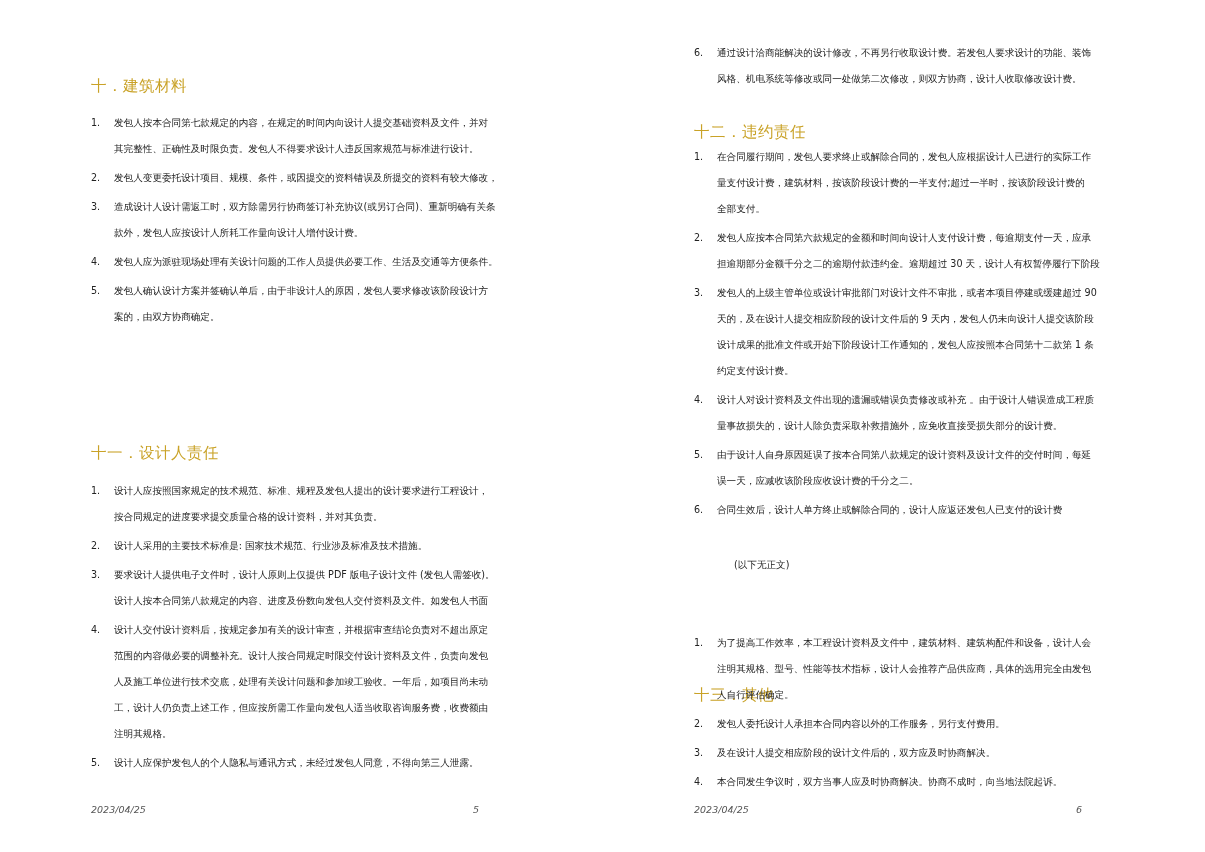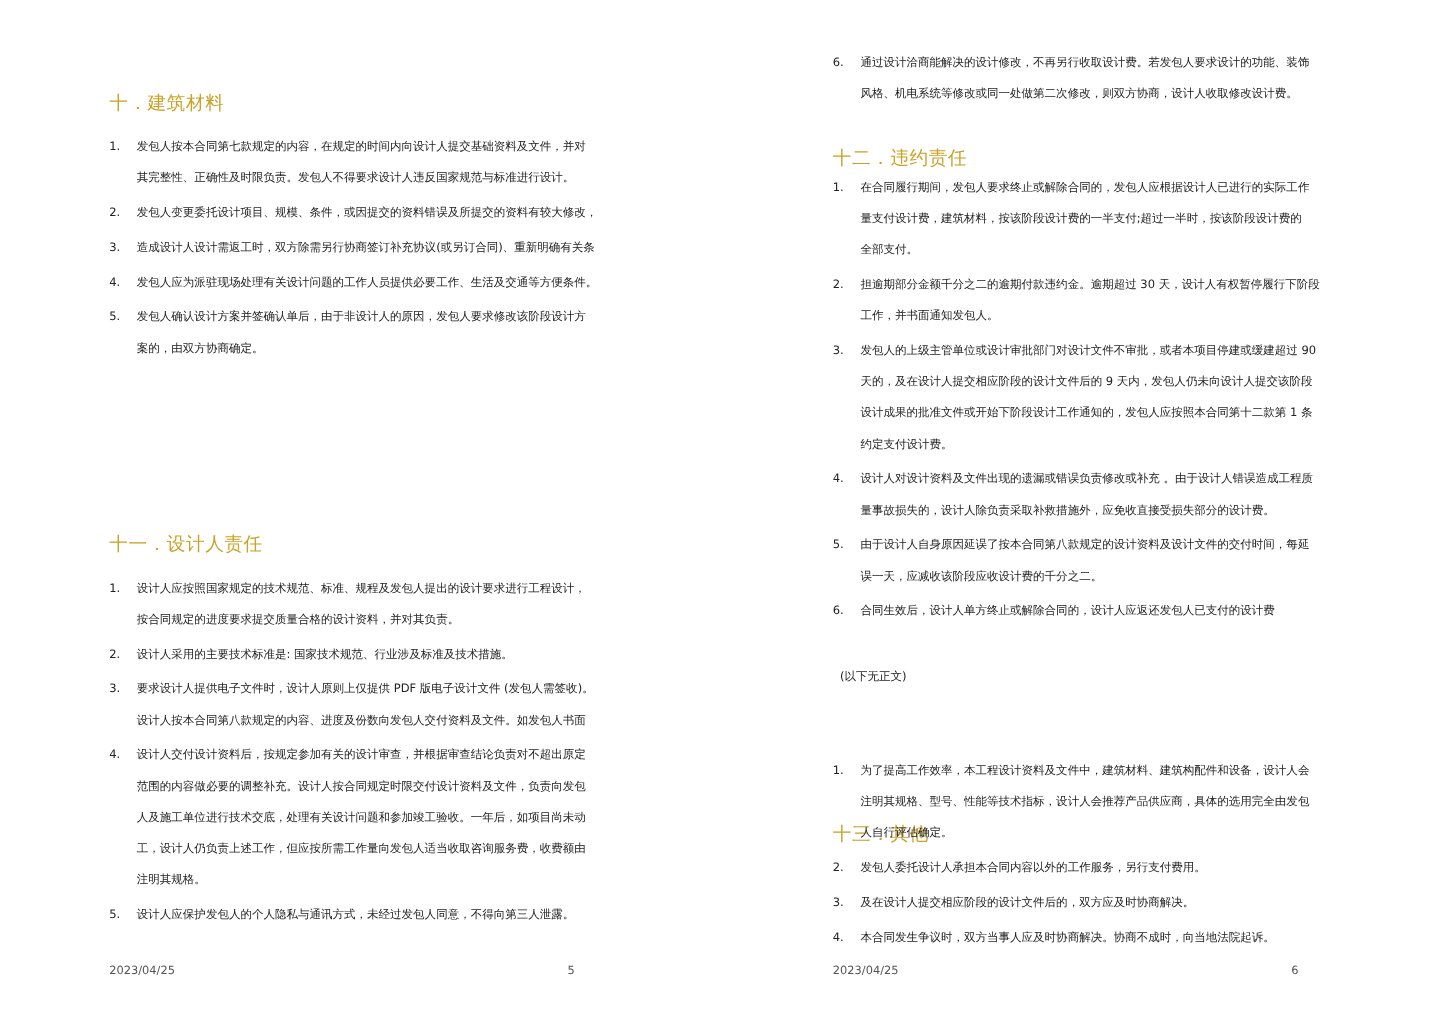--- a/index.html
+++ b/index.html
@@ -23,41 +23,42 @@
     position: relative;
     font-size: 9.6px;
     line-height: 26px;
     padding-left: 23px;
     margin-bottom: 3px;
     color: #222;
   }
   .item .num { position: absolute; left: 0; top: 0; }
   .note { font-size: 9.6px; line-height: 26px; padding-left: 23px; color:#222; }
   .footer {
-    position: absolute; top: 804px; font-size: 9.5px; color: #555;
+    position: absolute; top: 804px; font-size: 9.5px; font-style: italic; color: #555;
   }
 </style>
 </head>
 <body>
 
 <div class="page page-left">
   <div class="heading" style="left:91px; top:76px;">十．建筑材料</div>
   <ul class="list" style="left:91px; top:110px; width:470px;" id="L0">
       <li class="item">
         <span class="num">1.</span>
         <div>发包人按本合同第七款规定的内容，在规定的时间内向设计人提交基础资料及文件，并对</div>
         <div>其完整性、正确性及时限负责。发包人不得要求设计人违反国家规范与标准进行设计。</div>
       </li>
       <li class="item">
         <span class="num">2.</span>
         <div>发包人变更委托设计项目、规模、条件，或因提交的资料错误及所提交的资料有较大修改，</div>
       </li>
       <li class="item">
         <span class="num">3.</span>
         <div>造成设计人设计需返工时，双方除需另行协商签订补充协议(或另订合同)、重新明确有关条</div>
+        <div>款外，发包人应按设计人所耗工作量向设计人增付设计费。</div>
       </li>
       <li class="item">
         <span class="num">4.</span>
         <div>发包人应为派驻现场处理有关设计问题的工作人员提供必要工作、生活及交通等方便条件。</div>
       </li>
       <li class="item">
         <span class="num">5.</span>
         <div>发包人确认设计方案并签确认单后，由于非设计人的原因，发包人要求修改该阶段设计方</div>
         <div>案的，由双方协商确定。</div>
       </li>
@@ -109,22 +110,22 @@
   <div class="heading" style="left:91px; top:122px;">十二．违约责任</div>
   <ul class="list" style="left:91px; top:144px; width:470px;" id="R1">
       <li class="item">
         <span class="num">1.</span>
         <div>在合同履行期间，发包人要求终止或解除合同的，发包人应根据设计人已进行的实际工作</div>
         <div>量支付设计费，建筑材料，按该阶段设计费的一半支付;超过一半时，按该阶段设计费的</div>
         <div>全部支付。</div>
       </li>
       <li class="item">
         <span class="num">2.</span>
+        <div>发包人应按本合同第六款规定的金额和时间向设计人支付设计费，每逾期支付一天，应承</div>
         <div>担逾期部分金额千分之二的逾期付款违约金。逾期超过 30 天，设计人有权暂停履行下阶段</div>
-        <div>工作，并书面通知发包人。</div>
       </li>
       <li class="item">
         <span class="num">3.</span>
         <div>发包人的上级主管单位或设计审批部门对设计文件不审批，或者本项目停建或缓建超过 90</div>
         <div>天的，及在设计人提交相应阶段的设计文件后的 9 天内，发包人仍未向设计人提交该阶段</div>
         <div>设计成果的批准文件或开始下阶段设计工作通知的，发包人应按照本合同第十二款第 1 条</div>
         <div>约定支付设计费。</div>
       </li>
       <li class="item">
         <span class="num">4.</span>
@@ -134,21 +135,21 @@
       <li class="item">
         <span class="num">5.</span>
         <div>由于设计人自身原因延误了按本合同第八款规定的设计资料及设计文件的交付时间，每延</div>
         <div>误一天，应减收该阶段应收设计费的千分之二。</div>
       </li>
       <li class="item">
         <span class="num">6.</span>
         <div>合同生效后，设计人单方终止或解除合同的，设计人应返还发包人已支付的设计费</div>
       </li>
     </ul>
-  <div class="note" style="position:absolute; left:74px; top:552px;">(以下无正文)</div>
+  <div class="note" style="position:absolute; left:108px; top:552px;">(以下无正文)</div>
 
   <div class="heading" style="left:91px; top:640px;margin-top:45px;">十三．其他</div>
   <ul class="list" style="left:91px; top:630px; width:470px;" id="R2">
       <li class="item">
         <span class="num">1.</span>
         <div>为了提高工作效率，本工程设计资料及文件中，建筑材料、建筑构配件和设备，设计人会</div>
         <div>注明其规格、型号、性能等技术指标，设计人会推荐产品供应商，具体的选用完全由发包</div>
         <div>人自行评估确定。</div>
       </li>
       <li class="item">

